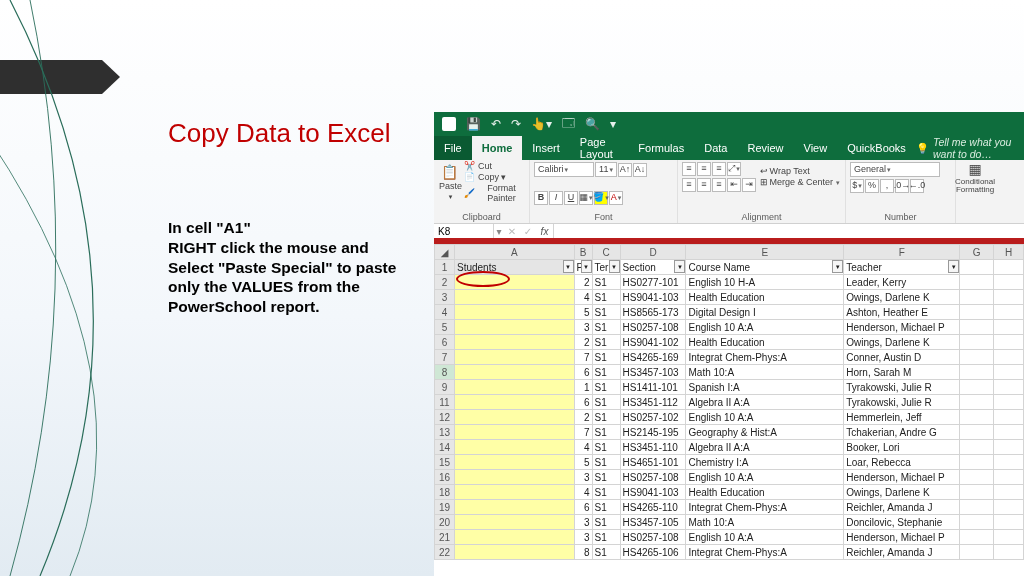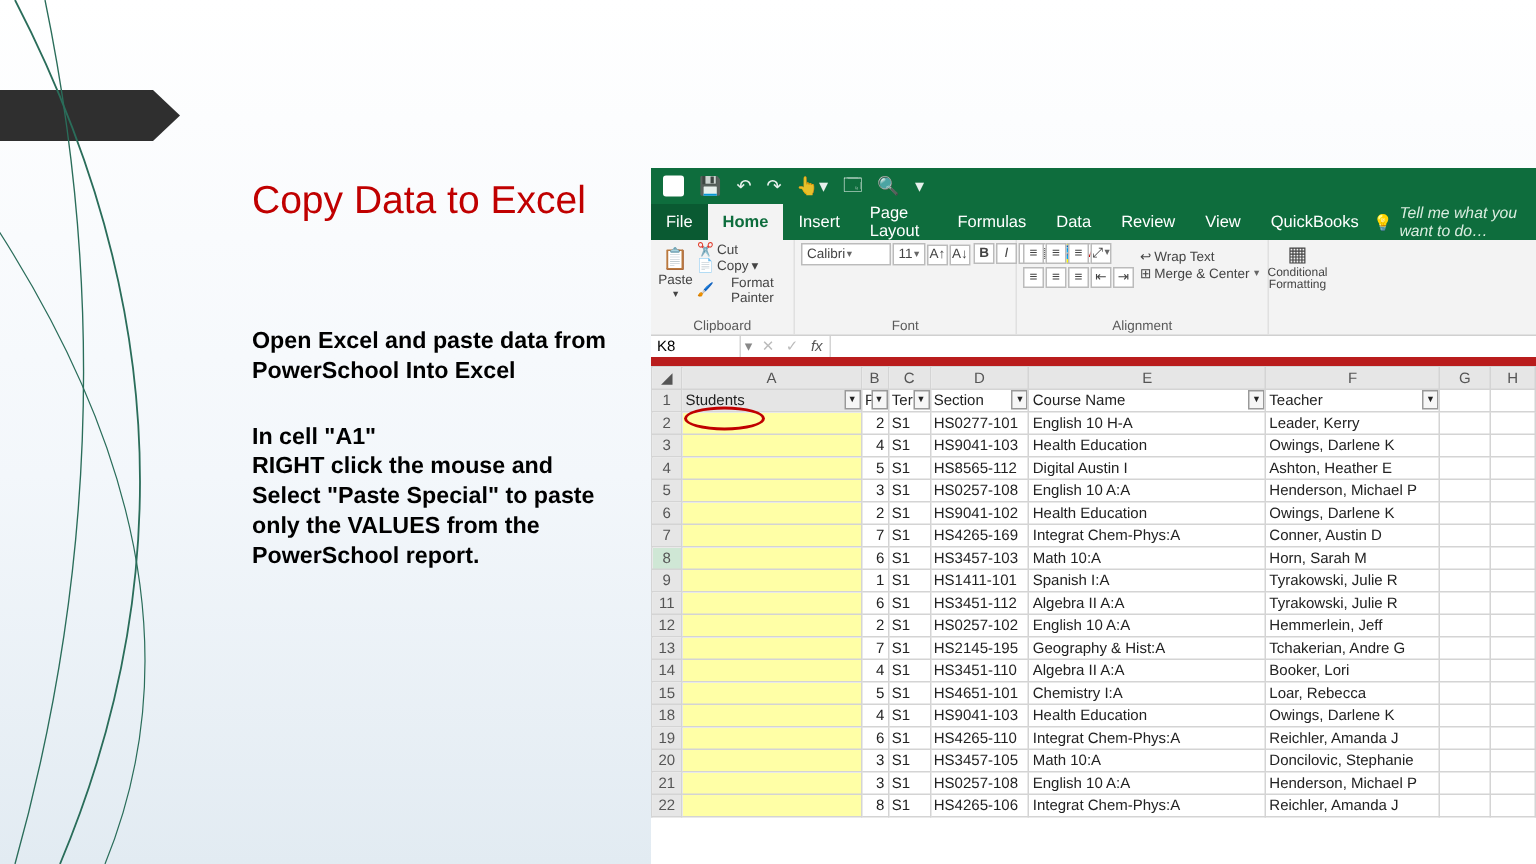--- a/index.html
+++ b/index.html
@@ -126,21 +126,20 @@
 
 <svg class="curves" viewBox="0 0 250 576">
   <path d="M10,0 Q160,290 40,576" stroke="#2a6d5a" stroke-width="1.2" fill="none"></path>
   <path d="M30,0 Q90,290 10,576" stroke="#2a6d5a" stroke-width="0.9" fill="none"></path>
   <path d="M-10,140 Q150,380 70,576" stroke="#2a6d5a" stroke-width="0.8" fill="none"></path>
 </svg>
 
 <h1 class="slide-title">Copy Data to Excel</h1>
 
 <div class="body-text">
-  <p>Open Excel and paste data from PowerSchool Into Excel</p>
   <p style="white-space:pre-line">In cell "A1"
 RIGHT click the mouse and Select "Paste Special" to paste only the VALUES from the PowerSchool report.</p>
 </div>
 
 <div class="excel">
 
   <div class="qat">
     <span class="excel-ico"></span>
     <span class="qat-btn">💾</span>
     <span class="qat-btn">↶</span>
@@ -185,21 +184,21 @@
           <span>
               <span>🖌️</span>
               <span>Format Painter</span>
             </span>
         </div>
       </div>
       <div class="grp-label">Clipboard</div>
     </div>
 
     <div class="grp" style="width:148px">
-      <div class="grp-body" style="flex-direction:row; gap:2px; align-items:flex-start;">
+      <div class="grp-body" style="flex-direction:column; gap:14px; align-items:flex-start;">
         <div class="btnrow">
           <div class="fontbox dd">Calibri</div>
           <div class="sizebox dd">11</div>
           <span class="sq">A↑</span>
           <span class="sq">A↓</span>
         </div>
         <div class="btnrow">
           <span class="sq">
               <b>B</b>
             </span>
@@ -241,20 +240,33 @@
             </span>
           <span class="dd">
               <span>⊞</span>
               <span>Merge &amp; Center</span>
             </span>
         </div>
       </div>
       <div class="grp-label">Alignment</div>
     </div>
 
+    <div class="grp" style="width:110px">
+      <div class="grp-body" style="flex-direction:column; gap:2px; align-items:flex-start;">
+        <div class="fontbox dd" style="width:90px">General</div>
+        <div class="btnrow">
+          <span class="sq dd">$</span>
+          <span class="sq">%</span>
+          <span class="sq">,</span>
+          <span class="sq">.0→</span>
+          <span class="sq">←.0</span>
+        </div>
+      </div>
+      <div class="grp-label">Number</div>
+    </div>
 
     <div class="grp" style="width:60px;border-right:none">
       <div class="grp-body">
         <div class="vbtn">
           <span class="ico">▦</span>
           <span style="font-size:8px;line-height:1">Conditional Formatting</span>
         </div>
       </div>
       <div class="grp-label">&nbsp;</div>
     </div>
@@ -327,22 +339,22 @@
             <td>Health Education</td>
             <td>Owings, Darlene K</td>
             <td></td>
             <td></td>
           </tr>
           <tr>
             <td class="rowhdr">4</td>
             <td class="colA"></td>
             <td style="text-align:right">5</td>
             <td>S1</td>
-            <td>HS8565-112</td>
-            <td>Digital Austin I</td>
+            <td>HS8565-173</td>
+            <td>Digital Design I</td>
             <td>Ashton, Heather E</td>
             <td></td>
             <td></td>
           </tr>
           <tr>
             <td class="rowhdr">5</td>
             <td class="colA"></td>
             <td style="text-align:right">3</td>
             <td>S1</td>
             <td>HS0257-108</td>
@@ -440,20 +452,31 @@
             <td></td>
           </tr>
           <tr>
             <td class="rowhdr">15</td>
             <td class="colA"></td>
             <td style="text-align:right">5</td>
             <td>S1</td>
             <td>HS4651-101</td>
             <td>Chemistry I:A</td>
             <td>Loar, Rebecca</td>
+            <td></td>
+            <td></td>
+          </tr>
+          <tr>
+            <td class="rowhdr">16</td>
+            <td class="colA"></td>
+            <td style="text-align:right">3</td>
+            <td>S1</td>
+            <td>HS0257-108</td>
+            <td>English 10 A:A</td>
+            <td>Henderson, Michael P</td>
             <td></td>
             <td></td>
           </tr>
           <tr>
             <td class="rowhdr">18</td>
             <td class="colA"></td>
             <td style="text-align:right">4</td>
             <td>S1</td>
             <td>HS9041-103</td>
             <td>Health Education</td>

